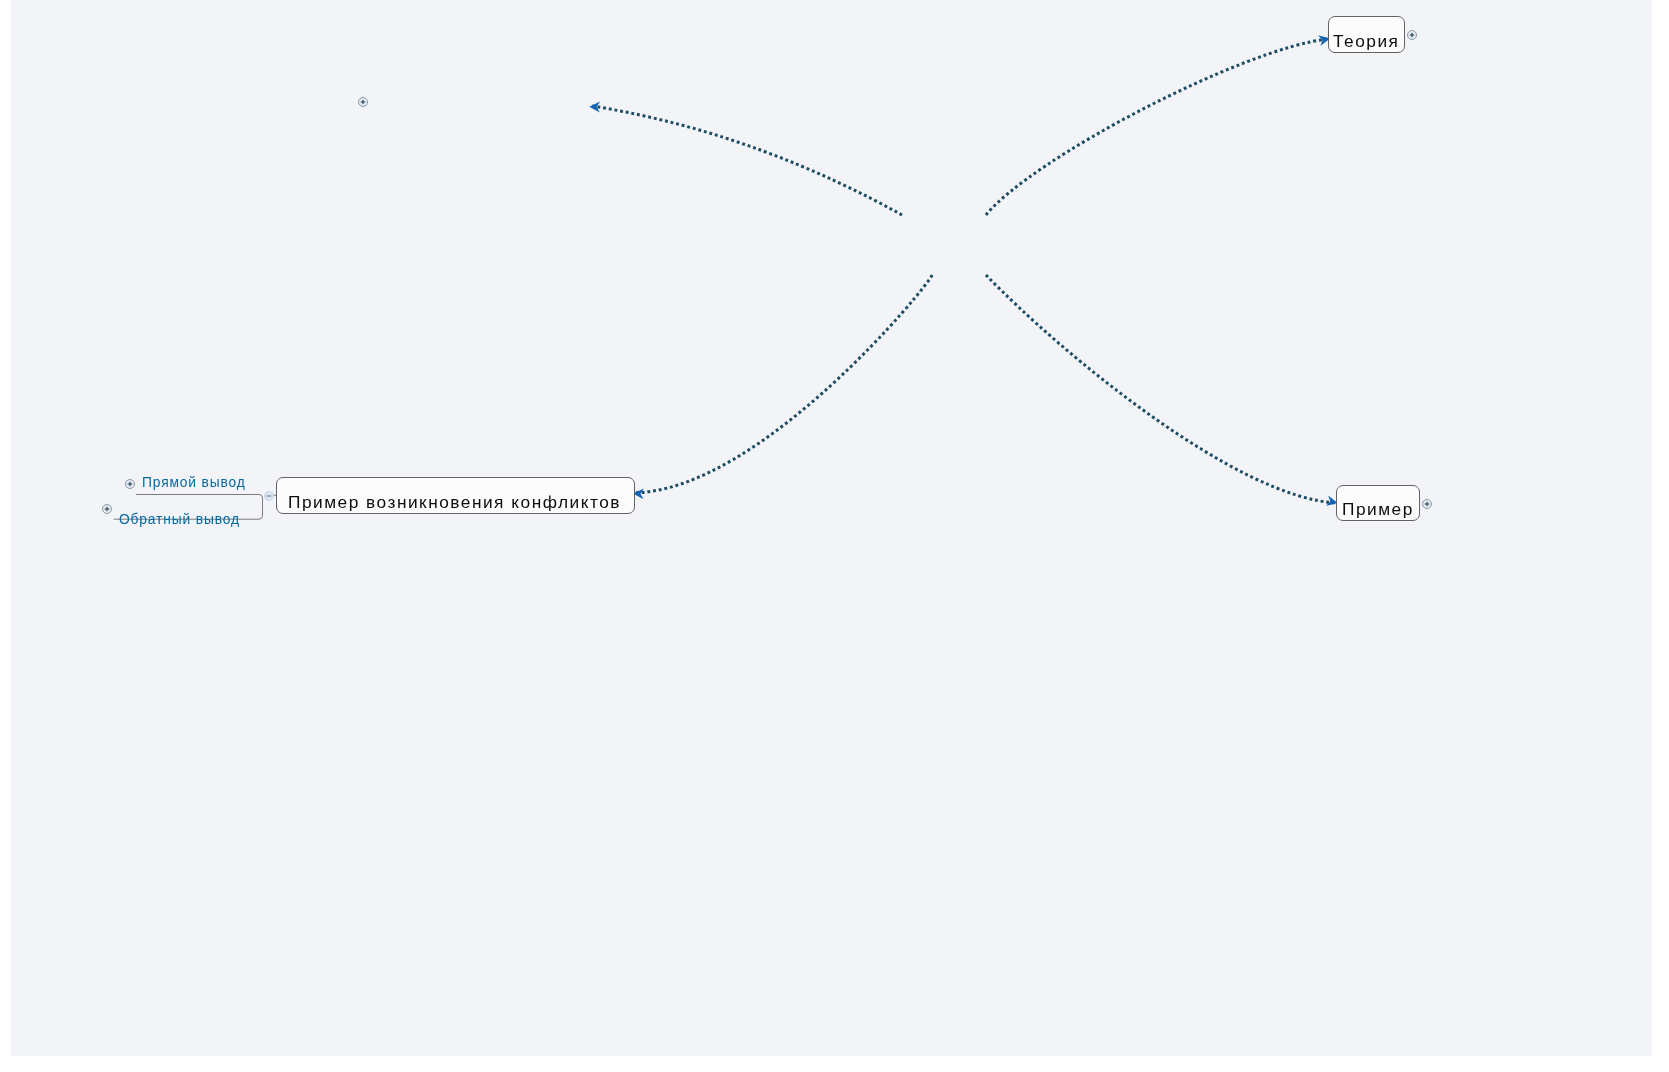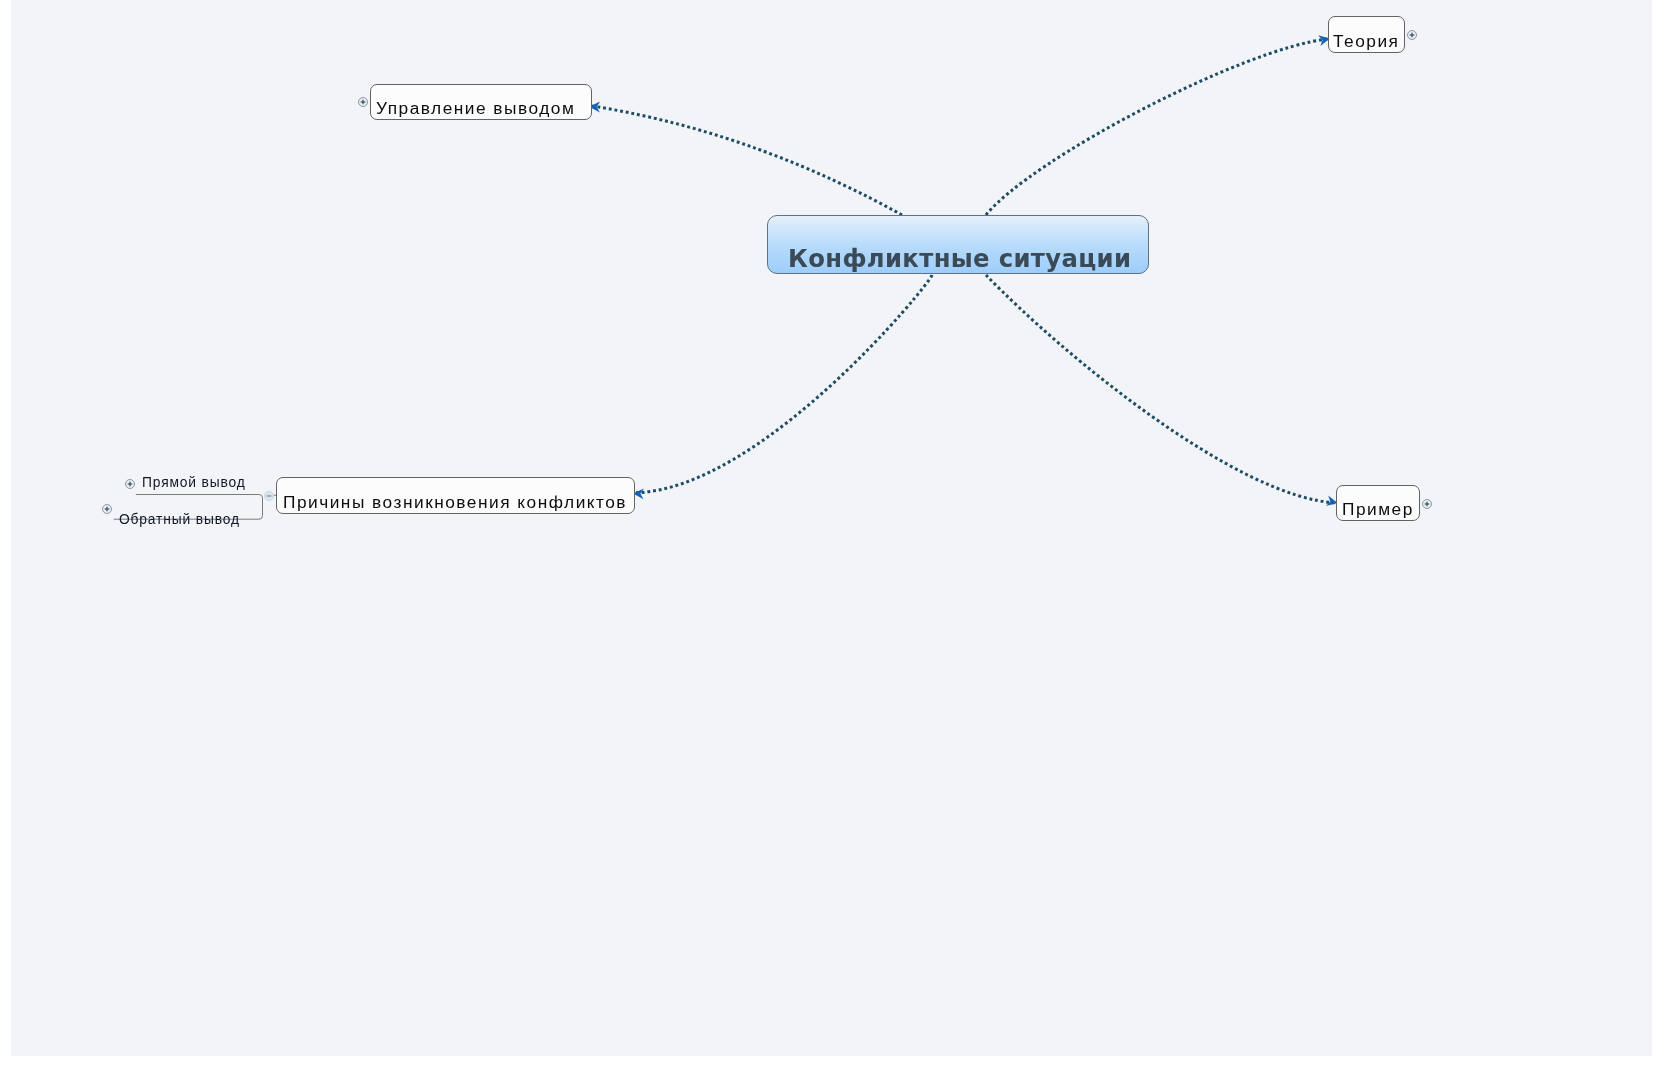--- a/index.html
+++ b/index.html
@@ -9,21 +9,21 @@
   svg.layer{position:absolute;left:0;top:0;width:1641px;height:1056px;overflow:visible;}
   .nbox{position:absolute;box-sizing:border-box;border:1px solid #636363;border-radius:7px;
         background:#fcfcfc;display:flex;align-items:flex-end;justify-content:center;white-space:nowrap;
         font-size:17.3px;letter-spacing:1.5px;color:#0d0d0d;}
   .nbox > span{display:block;margin-right:-1.5px;margin-top:-1.5px;will-change:transform;}
   .root > span{margin-right:-5px;margin-top:-0.5px;}
   .sub > span{display:block;will-change:transform;}
   .root{border:1px solid #5f7284;border-radius:10px;
         background:linear-gradient(180deg,#e6f0fc 0%,#b8dcfa 50%,#a3d0fb 90%,#9ecdfb 100%);
         font-family:"DejaVu Sans",sans-serif;font-weight:bold;font-size:24.3px;color:#3a4b57;letter-spacing:0.35px;}
-  .sub{position:absolute;font-size:13.8px;letter-spacing:0.85px;color:#0f172a;white-space:nowrap;text-align:right;}
+  .sub{position:absolute;font-size:13.8px;letter-spacing:0.85px;color:#0369a1;white-space:nowrap;text-align:right;}
   .pm{position:absolute;width:12px;height:12px;}
   .pm svg{display:block;width:12px;height:12px;overflow:visible;}
 </style>
 </head>
 <body>
 
 <div id="canvas">
   <svg class="layer" viewBox="0 0 1641 1056">
     <g fill="none" stroke="#1d4c64" stroke-width="3" stroke-dasharray="2.9 2.85" stroke-linecap="butt">
       <path class="dotted" d="M 891,215 C 810.3,170.1 704.5,125.5 581,106"></path>
@@ -37,43 +37,37 @@
       <polygon points="622.00,493.40 632.98,488.38 629.40,493.66 632.60,499.17"></polygon>
       <polygon points="1326.60,503.00 1314.91,506.04 1319.36,501.46 1317.16,495.47"></polygon>
     </g>
     <g fill="none" stroke="#7a7a7a" stroke-width="1">
 
       <path d="M 124.9,494.5 L 248.0,494.5 Q 251.5,494.5 251.5,498.0 L 251.5,515.7 Q 251.5,519.2 248.0,519.2 L 102.7,519.2"></path>
       <path d="M 257.0,495.3 L 265.0,495.3"></path>
 
     </g>
   </svg>
-  <div class="nbox root" style="left:755.5px;top:215.0px;width:382.0px;height:59.0px;">
-    <span>Конфликтные ситуации</span>
-  </div>
   <div class="nbox" style="left:1316.8px;top:16.0px;width:77.0px;height:36.5px;">
     <span style="position:relative;left:-0.4px;">Теория</span>
   </div>
   <div class="pm plus" style="left:1394.8px;top:28.5px;">
       <svg viewBox="0 0 12 12" aria-hidden="true">
         <circle cx="6" cy="6" r="4.5" fill="#e7edf2" stroke="#8b98a3" stroke-width="1"></circle>
         <path d="M5.45 3.65 H6.55 V5.45 H8.35 V6.55 H6.55 V8.35 H5.45 V6.55 H3.65 V5.45 H5.45 Z" fill="#1d3a4c"></path>
       </svg>
     </div>
-  <div class="nbox" style="left:358.5px;top:83.5px;width:222.5px;height:36.5px;">
-    <span style="position:relative;left:-6.0px;">Управление выводом</span>
-  </div>
   <div class="pm plus" style="left:345.5px;top:95.5px;">
       <svg viewBox="0 0 12 12" aria-hidden="true">
         <circle cx="6" cy="6" r="4.5" fill="#e7edf2" stroke="#8b98a3" stroke-width="1"></circle>
         <path d="M5.45 3.65 H6.55 V5.45 H8.35 V6.55 H6.55 V8.35 H5.45 V6.55 H3.65 V5.45 H5.45 Z" fill="#1d3a4c"></path>
       </svg>
     </div>
   <div class="nbox" style="left:264.5px;top:477.0px;width:359.0px;height:37.0px;">
-    <span style="position:relative;left:-1.2px;">Причины возникновения конфликтов</span>
+    <span style="position:relative;left:-1.2px;">Пример возникновения конфликтов</span>
   </div>
   <div class="pm minus" style="left:251.5px;top:489.5px;">
       <svg viewBox="0 0 12 12" aria-hidden="true">
         <circle cx="6" cy="6" r="4.5" fill="#dae7f3" stroke="#c4d3e1" stroke-width="1"></circle>
         <rect x="3.6" y="5.45" width="4.8" height="1.1" fill="#6d8192"></rect>
       </svg>
     </div>
   <div class="nbox" style="left:1324.7px;top:484.8px;width:84.3px;height:36.5px;">
     <span style="position:relative;left:-1.2px;">Пример</span>
   </div>

